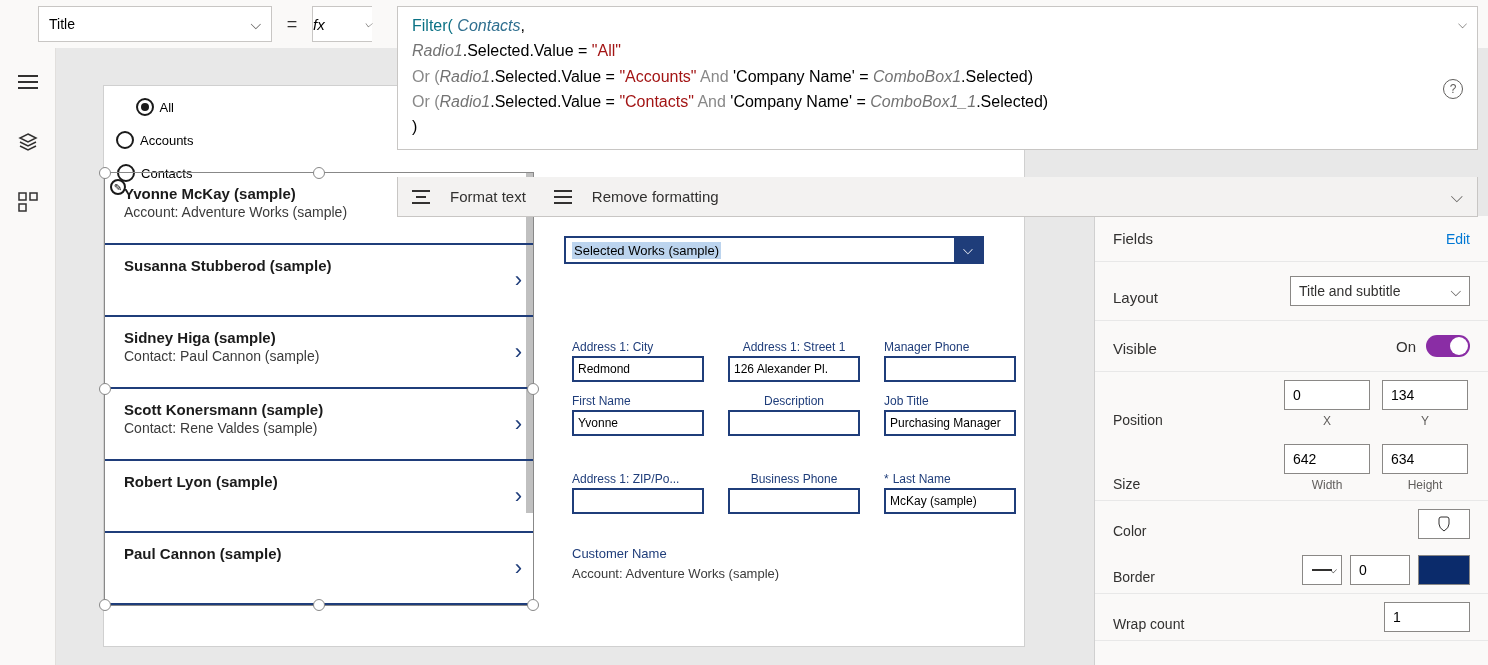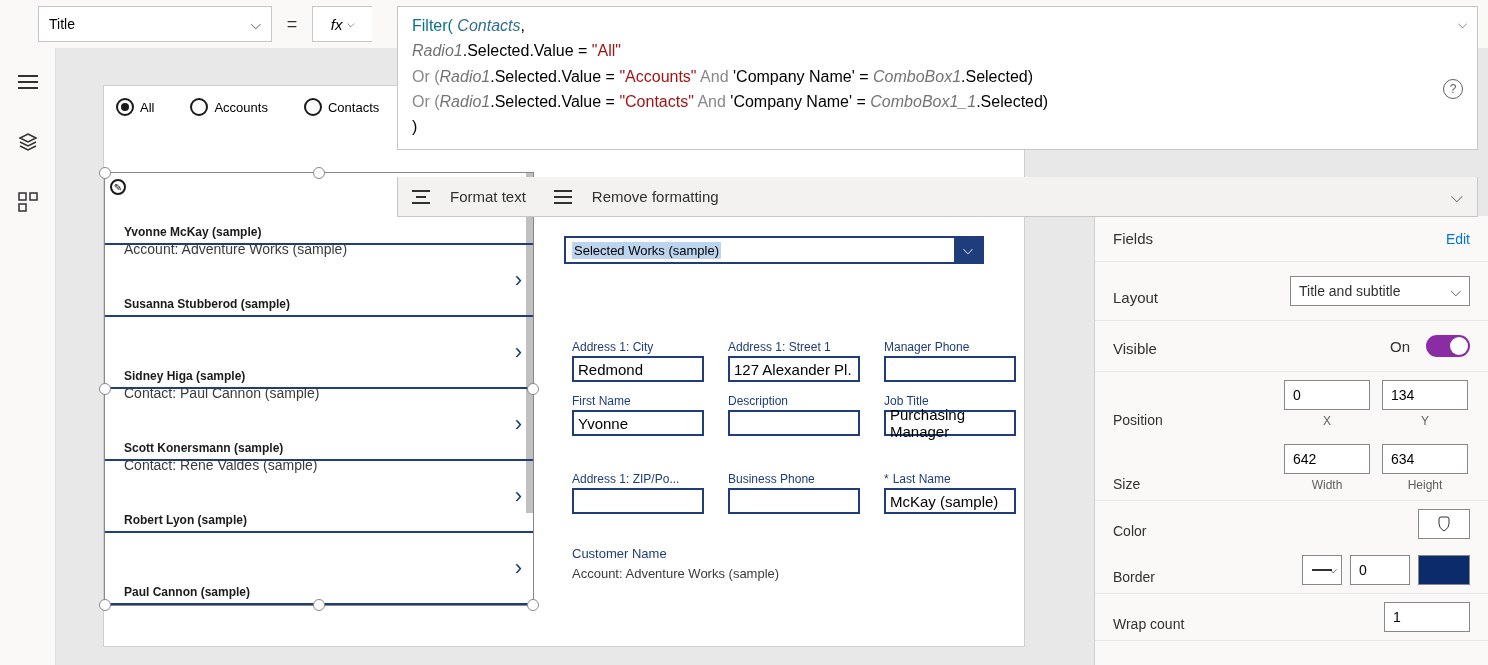--- a/index.html
+++ b/index.html
@@ -3,21 +3,21 @@
 <meta charset="utf-8">
 <style>
 * { box-sizing: border-box; margin: 0; padding: 0; font-family: "Segoe UI", Arial, sans-serif; }
 body { background: #faf9f8; width: 1488px; height: 665px; overflow: hidden; position: relative; }
 
 
 .top-bar { position: absolute; top: 0; left: 0; right: 0; height: 48px; display: flex; align-items: stretch; }
 .prop-select { width: 234px; margin: 6px 0 6px 38px; border: 1px solid #c8c6c4; background: #fff; display: flex; align-items: center; padding: 0 10px; font-size: 14px; position: relative; }
 .prop-select .chev { position: absolute; right: 10px; top: 50%; transform: translateY(-50%); color: #605e5c; }
 .eq-sign { width: 40px; display: flex; align-items: center; justify-content: center; font-size: 18px; color: #323130; }
-.fx-box { width: 60px; margin: 6px 0; border: 1px solid #c8c6c4; border-right: none; background: #fff; display: flex; align-items: center; justify-content: center; font-style: italic; font-size: 15px; position: relative; }
+.fx-box { width: 60px; margin: 6px 0; border: 1px solid #c8c6c4; border-right: none; background: #fff; display: flex; align-items: center; justify-content: space-between; font-style: italic; font-size: 15px; position: relative; }
 .fx-box .chev { font-size: 10px; color: #605e5c; margin-left: 4px; }
 
 
 .formula-editor { position: absolute; top: 6px; left: 397px; right: 10px; background: #fff; border: 1px solid #c8c6c4; font-family: Consolas, monospace; font-size: 16px; padding: 6px 14px 10px 14px; line-height: 1.58; z-index: 20; }
 .formula-editor .chev-right { position: absolute; right: 10px; top: 8px; color: #605e5c; font-size: 12px; }
 .formula-editor .help { position: absolute; right: 14px; top: 72px; width: 20px; height: 20px; border: 1px solid #605e5c; border-radius: 50%; display:flex; align-items:center; justify-content:center; font-size:12px; color:#605e5c; }
 .tok-fn { color: #0b7285; }
 .tok-id { color: #2f6f8f; font-style: italic; }
 .tok-str { color: #a31515; }
 .tok-kw { color: #888; }
@@ -36,53 +36,53 @@
 
 
 .left-rail { position: absolute; top: 48px; left: 0; width: 56px; bottom: 0; background: #faf9f8; display: flex; flex-direction: column; align-items: center; padding-top: 22px; gap: 36px; border-right: 1px solid #e1dfdd; }
 .rail-btn { width: 24px; height: 24px; display:flex; align-items:center; justify-content:center; color:#323130; cursor:pointer; }
 
 
 .canvas { position: absolute; top: 48px; left: 56px; right: 0; bottom: 0; background: #e8e8e8; }
 .app-frame { position: absolute; top: 38px; left: 48px; width: 920px; height: 560px; background: #fff; box-shadow: 0 0 0 1px #d0d0d0; }
 
 
-.radio-row { position: absolute; top: 12px; left: 12px; display: flex; gap: 36px; align-items: center; }
+.radio-row { position: absolute; top: 12px; left: 12px; display: flex; gap: 15px; align-items: center; flex-direction: column; }
 .radio-item { display: flex; align-items: center; gap: 6px; font-size: 13px; }
 .radio-outer { width: 18px; height: 18px; border: 2px solid #1a1a1a; border-radius: 50%; display:flex; align-items:center; justify-content:center; }
 .radio-outer.sel::after { content:""; width: 8px; height:8px; background:#1a1a1a; border-radius:50%; }
 
 
 .selection-box { position: absolute; top: 86px; left: 0; width: 430px; height: 434px; border: 1px solid #888; }
 .sel-handle { position: absolute; width: 12px; height: 12px; background:#fff; border:1px solid #888; border-radius:50%; }
 .sh-tl { top:-6px; left:-6px; } .sh-tm { top:-6px; left: calc(50% - 6px); }
 .sh-ml { top: calc(50% - 6px); left:-6px; } .sh-mr { top: calc(50% - 6px); right:-6px; }
 .sh-bl { bottom:-6px; left:-6px; } .sh-bm { bottom:-6px; left: calc(50% - 6px); } .sh-br { bottom:-6px; right:-6px; }
 
 .gallery { position: absolute; top: 86px; left: 0; width: 430px; height: 434px; overflow: hidden; border-top:1px solid #888; }
 .gal-item { height: 72px; border-bottom: 2px solid #1f3d7a; padding: 12px 44px 0 20px; position: relative; }
-.gal-item .title { font-weight: 700; font-size: 12px; color:#1b1b1b;margin-top:40px; }
+.gal-item .title { font-weight: 700; font-size: 15px; color:#1b1b1b; }
 .gal-item .sub { font-size: 14px; color:#3b3b3b; margin-top: 2px; }
 .gal-item .chev { position: absolute; right: 12px; top: 50%; transform: translateY(-50%); font-size: 22px; color:#1f3d7a; }
 .gal-item .pencil { position: absolute; left: 6px; top: 6px; width:16px; height:16px; border:2px solid #1a1a1a; border-radius:50%; display:flex; align-items:center; justify-content:center; font-size:10px; }
 .gal-scroll { position: absolute; top:0; right:0; width:8px; height: 340px; background:#c0c0c0; }
 
 
 .combo { position: absolute; top: 150px; left: 460px; width: 420px; height: 28px; border:2px solid #1f3d7a; display:flex; align-items:center; padding:0 6px; font-size:13px; }
 .combo .sel-text { background:#bcd4ee; padding: 1px 2px; }
 .combo .dd { position:absolute; right:0; top:0; width:28px; height:100%; background:#1f3d7a; color:#fff; display:flex; align-items:center; justify-content:center; }
 .patch-btn { position:absolute; top:196px; left: 580px; width: 180px; height:30px; background:#1f5dbf; color:#fff; font-weight:700; display:flex; align-items:center; justify-content:center; border-radius:3px; font-size:14px; }
 
 .field { position:absolute; width: 132px; }
 .field label { font-size: 12px; color:#1f3d7a; display:block; margin-bottom:2px; white-space:nowrap; overflow:hidden; text-overflow:ellipsis;}
-.field .inp { width:100%; height:26px; border:2px solid #1f3d7a; font-size:15px; padding: 0 4px; display:flex; align-items:center; }
+.field .inp { width:100%; height:26px; border:2px solid #1f3d7a; font-size:12px; padding: 0 4px; display:flex; align-items:center; }
 .req::before { content:"*"; color:#1f3d7a; margin-right:4px; }
 
 .f-r1 { top: 254px; } .f-r2 { top: 308px; } .f-r3 { top: 386px; }
-.f-c1 { left: 468px; } .f-c2 { left: 624px; } .f-c3 { left: 780px; }
+.f-c1 { left: 468px; } .f-c2 { left: 624px; text-align: center; } .f-c3 { left: 780px; }
 
 .cust-label { position:absolute; top: 460px; left:468px; font-size:13px; color:#1f3d7a; }
 .cust-sub { position:absolute; top: 480px; left:468px; font-size:13px; color:#3b3b3b; }
 
 
 .props { position: absolute; top: 168px; right: 0; width: 394px; bottom: 0; background: #faf9f8; border-left: 1px solid #d0d0d0; }
 .props-row { display:flex; align-items:flex-end; justify-content:space-between; padding: 14px 18px; border-bottom:1px solid #e8e8e8; font-size:15px; color:#323130; }
 .props-row.small { padding: 8px 18px; font-size: 14px; }
 .edit-link { color:#0078d4; font-size:14px; cursor:pointer; }
 .sel-box { width: 180px; height: 30px; border:1px solid #8a8886; background:#fff; display:flex; align-items:center; padding:0 8px; font-size:14px; position:relative; }
@@ -230,21 +230,21 @@
       <span class="sel-text">Selected Works (sample)</span>
       <span class="dd">⌵</span>
     </div>
 
     <div class="field f-r1 f-c1">
         <label>Address 1: City</label>
         <div class="inp">Redmond</div>
       </div>
     <div class="field f-r1 f-c2">
         <label>Address 1: Street 1</label>
-        <div class="inp">127 Alexander Pl.</div>
+        <div class="inp">126 Alexander Pl.</div>
       </div>
     <div class="field f-r1 f-c3">
         <label>Manager Phone</label>
         <div class="inp"></div>
       </div>
     <div class="field f-r2 f-c1">
         <label>First Name</label>
         <div class="inp">Yvonne</div>
       </div>
     <div class="field f-r2 f-c2">
@@ -280,21 +280,21 @@
     </div>
     <div class="props-row">
       <span>Layout</span>
       <div class="sel-box">
           <span>Title and subtitle</span>
           <span class="chev">⌵</span>
         </div>
     </div>
     <div class="props-row">
       <span>Visible</span>
-      <div style="display:flex; align-items:center; gap:16px;">
+      <div style="display:flex; align-items:center; gap:10px;">
         <span>On</span>
         <div class="toggle"></div>
       </div>
     </div>
     <div class="props-row small" style="border-bottom:none;">
       <span>Position</span>
       <div class="twin-wrap">
         <div class="twin">
             <input class="num-inp" value="0" style="">
             <span class="twin-lbl">X</span>

